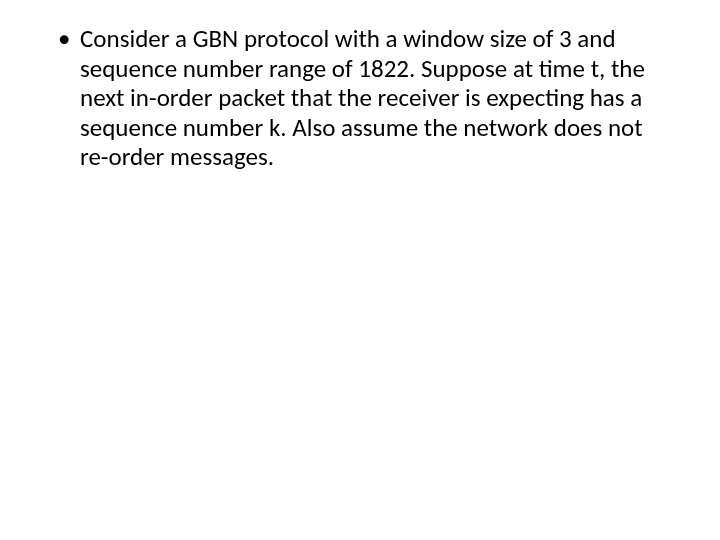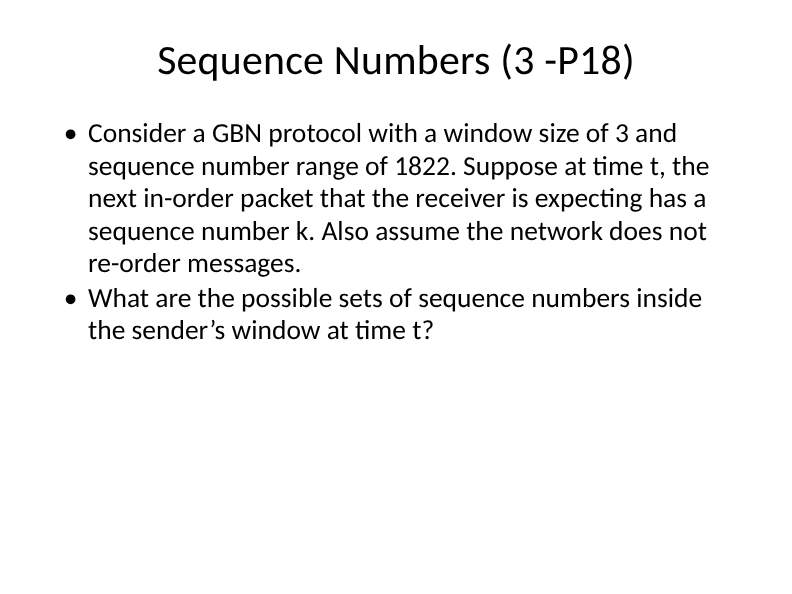--- a/index.html
+++ b/index.html
@@ -43,18 +43,16 @@
     left: -4px;
     top: 0;
     font-size: 25px;
     line-height: 1.18;
   }
 </style>
 </head>
 <body>
 
 <div class="slide">
-  <h1 class="title">Sequence Numbers (3 -P18)</h1>
   <ul class="body">
     <li>Consider a GBN protocol with a window size of 3 and sequence number range of 1822. Suppose at time t, the next in-order packet that the receiver is expecting has a sequence number k. Also assume the network does not re-order messages.</li>
-    <li>What are the possible sets of sequence numbers inside the sender’s window at time t?</li>
   </ul>
 </div>
 
 </body></html>

